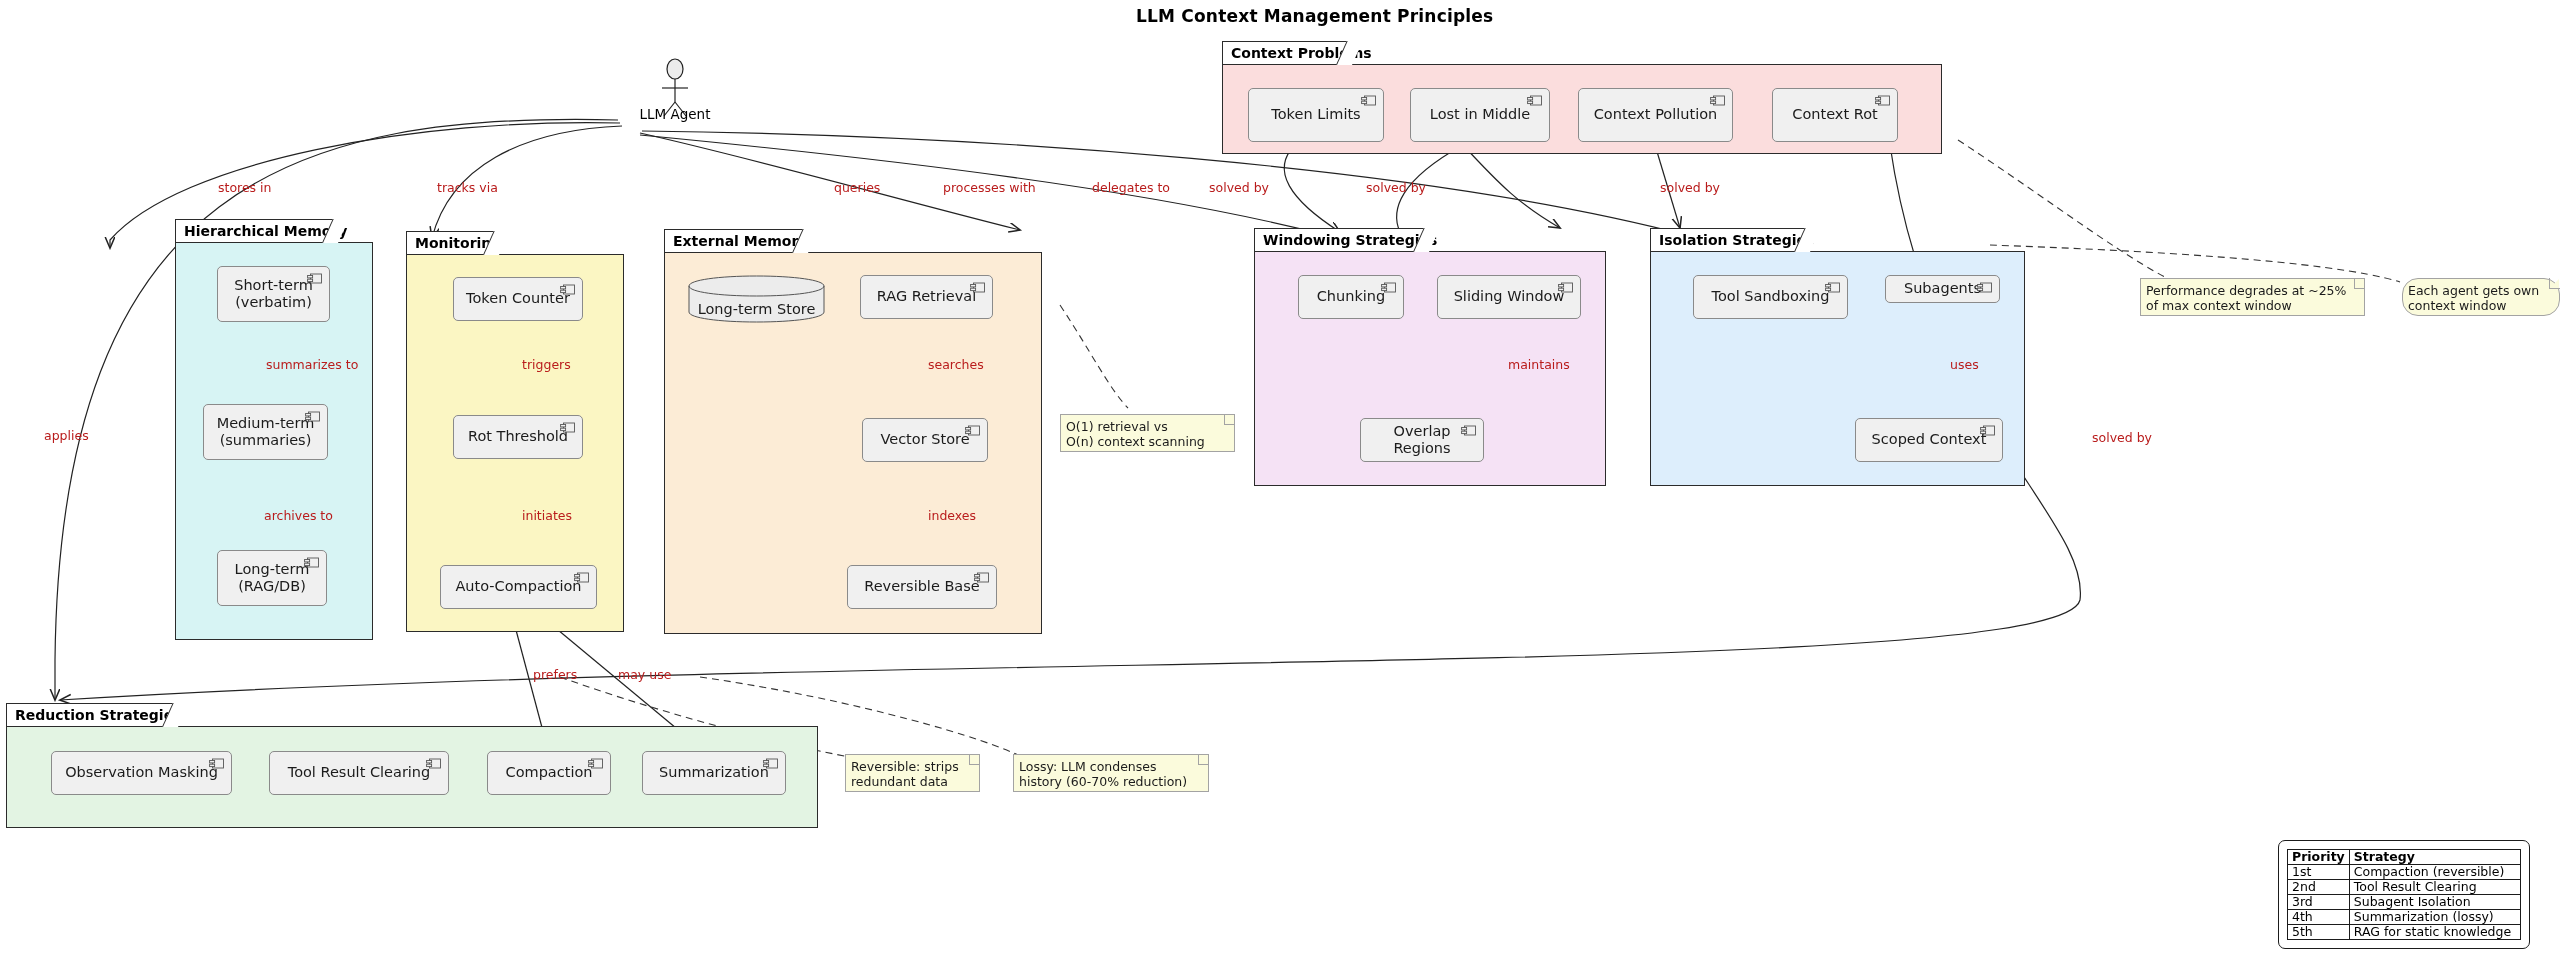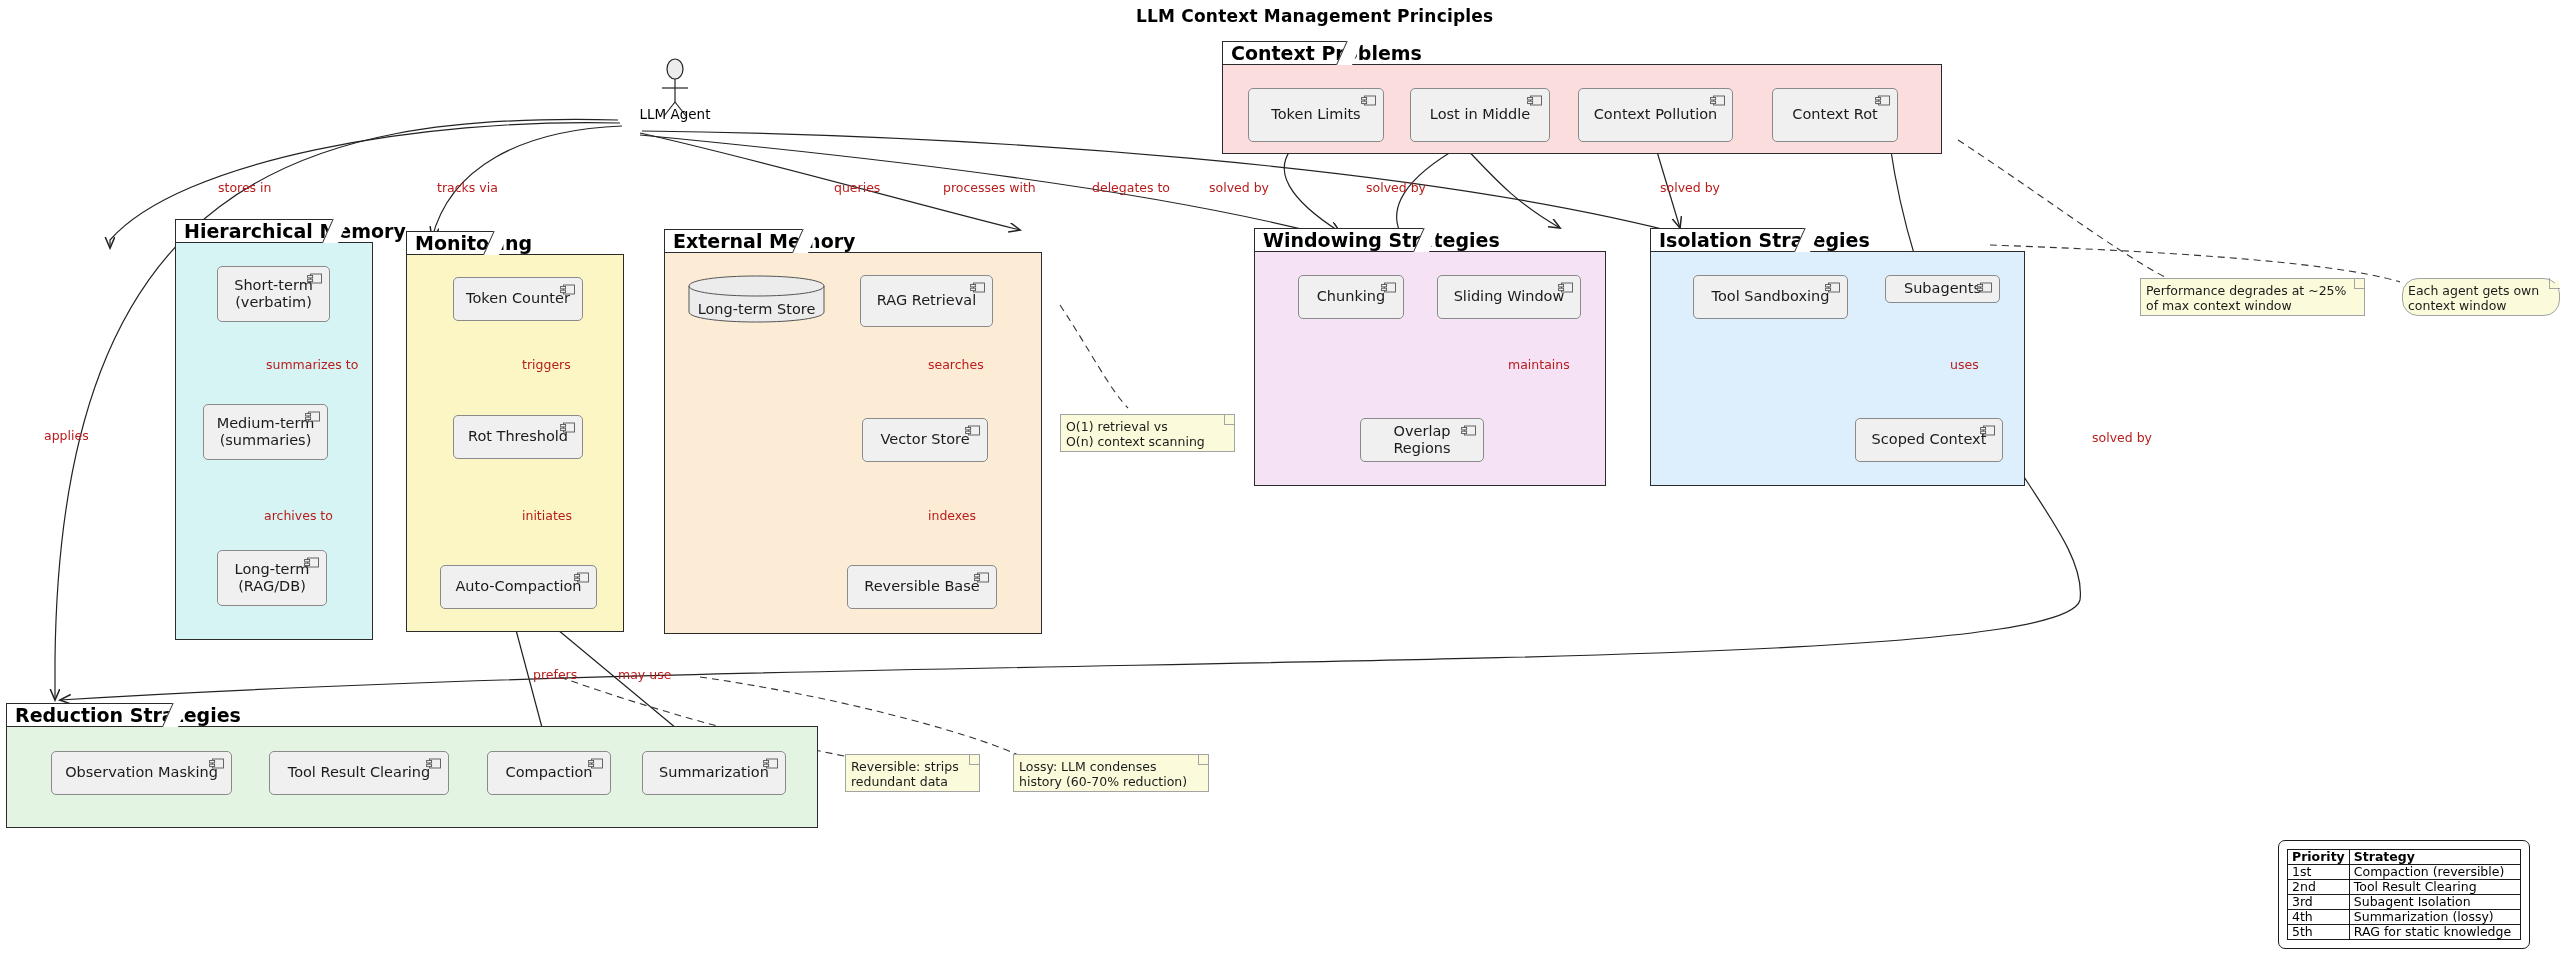--- a/index.html
+++ b/index.html
@@ -9,21 +9,21 @@
   svg.edges{position:absolute;left:0;top:0;width:2563px;height:967px;pointer-events:none;}
 
   .diagram-title{position:absolute;left:1136px;top:6px;font-size:17px;font-weight:bold;
                  letter-spacing:.2px;white-space:nowrap;}
 
   
   .pkg{position:absolute;box-sizing:border-box;}
   .pkg-tab{position:absolute;left:0;top:0;height:23px;box-sizing:border-box;
            border:1.3px solid #2b2b2b;border-bottom:none;background:#fff;
            display:flex;align-items:center;padding:0 20px 0 8px;
-           font-size:19px;font-weight:bold;white-space:nowrap;z-index:3;}
+           font-size:14px;font-weight:bold;white-space:nowrap;z-index:3;}
   .pkg-tab:after{content:"";position:absolute;right:-1px;top:-1px;width:15px;height:24px;
                  background:#fff;border-left:1.3px solid #2b2b2b;
                  transform:skewX(-24deg);transform-origin:bottom left;}
   .pkg-body{position:absolute;left:0;box-sizing:border-box;border:1.3px solid #2b2b2b;}
 
   
   .node{position:absolute;box-sizing:border-box;background:#f0f0f0;
         border:1px solid #8a8a8a;border-radius:5px;
         display:flex;align-items:center;justify-content:center;text-align:center;
         font-size:14.5px;line-height:1.18;color:#1b1b1b;padding:2px 6px 2px 6px;}
@@ -241,21 +241,21 @@
     <div class="pkg-tab" style="left:664px;top:229px;width:144px;">External Memory</div>
     <div class="pkg-body" style="left:664px;top:252px;width:378px;height:382px;background:#fcecd6;"></div>
   </div>
   <div class="db" style="left:688px;top:275px;width:137px;height:48px;">
     <svg class="dbshape" viewBox="0 0 137 48" preserveAspectRatio="none">
       <path d="M1,11 C1,5 31,1 68.5,1 C106,1 136,5 136,11 L136,37 C136,43 106,47 68.5,47 C31,47 1,43 1,37 Z" fill="#ececec" stroke="#555" stroke-width="1"></path>
       <path d="M1,11 C1,17 31,21 68.5,21 C106,21 136,17 136,11" fill="none" stroke="#555" stroke-width="1"></path>
     </svg>
     <div class="dblbl">Long-term Store</div>
   </div>
-  <div class="node" style="left:860px;top:275px;width:133px;height:52px;">
+  <div class="node" style="left:860px;top:275px;width:133px;height:44px;">
     <svg class="cicon" viewBox="0 0 15 11">
       <rect x="3.5" y="1" width="11" height="9" fill="#f0f0f0" stroke="#555" stroke-width=".9"></rect>
       <rect x="0.6" y="2.5" width="5" height="2.4" fill="#f0f0f0" stroke="#555" stroke-width=".9"></rect>
       <rect x="0.6" y="6.2" width="5" height="2.4" fill="#f0f0f0" stroke="#555" stroke-width=".9"></rect>
     </svg>
     <span class="lbl">RAG Retrieval</span>
   </div>
   <div class="node" style="left:862px;top:418px;width:126px;height:44px;">
     <svg class="cicon" viewBox="0 0 15 11">
       <rect x="3.5" y="1" width="11" height="9" fill="#f0f0f0" stroke="#555" stroke-width=".9"></rect>

